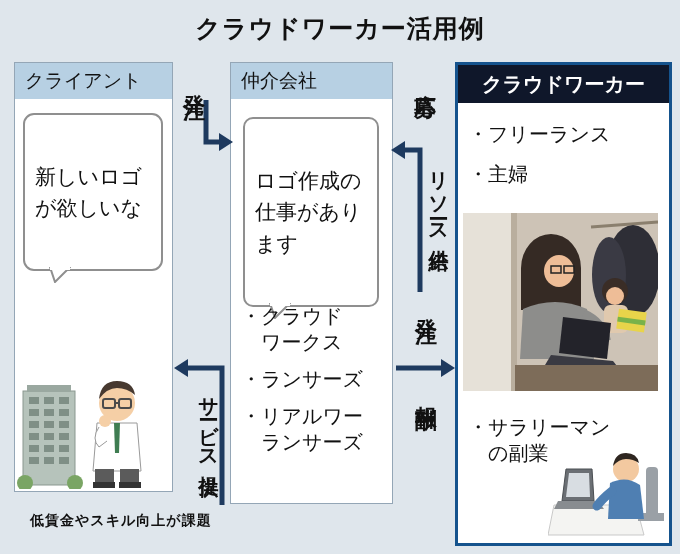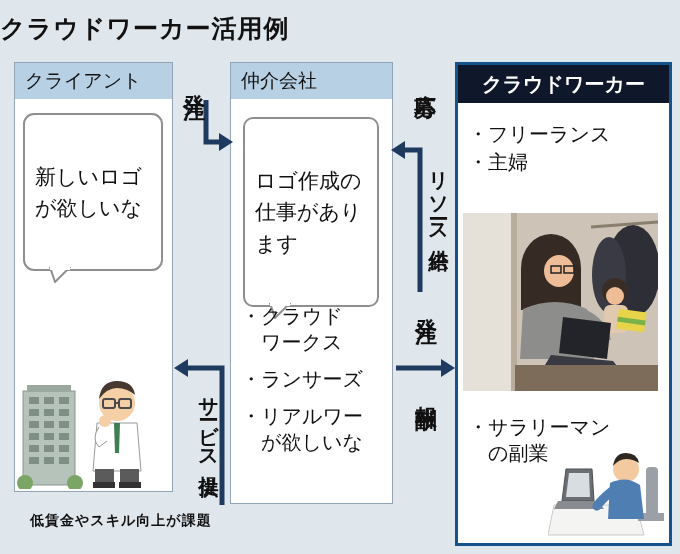--- a/index.html
+++ b/index.html
@@ -1,18 +1,18 @@
 <!DOCTYPE html>
 <html><head>
 <meta charset="utf-8">
 <style>
   html,body { margin:0; padding:0; }
   body { font-family:"Liberation Sans","DejaVu Sans",sans-serif; }
   .canvas { position:relative; width:680px; height:554px; background:#dfe6ec; overflow:hidden; color:#111; }
-  .title { position:absolute; left:0; right:0; top:12px; text-align:left; font-size:25px; font-weight:bold; letter-spacing:1px; }
+  .title { position:absolute; left:0; right:0; top:12px; text-align:center; font-size:25px; font-weight:bold; letter-spacing:1px; }
   .box { position:absolute; background:#fff; border:1px solid #94a6b6; }
   .box-client { left:14px; top:62px; width:157px; height:428px; }
   .box-broker { left:230px; top:62px; width:161px; height:440px; }
   .box-worker { left:455px; top:62px; width:211px; height:478px; border:3px solid #15538d; }
   .hdr { height:36px; display:flex; align-items:center; padding-left:10px; background:#b7d0e3; font-size:19px; }
   .hdr-dark { height:38px; display:flex; align-items:center; justify-content:center; background:#0f172a; color:#fff; font-weight:bold; font-size:20px; }
   .bubble { position:absolute; background:#fff; border:2px solid #8f8f8f; border-radius:10px; padding:14px 10px; font-size:21px; line-height:1.5; }
   .pre { white-space:pre-line; }
   .tail { position:absolute; bottom:-14px; left:24px; width:22px; height:16px; }
   .list { position:absolute; font-size:20px; line-height:1.3; }
@@ -97,28 +97,28 @@
       <svg class="tail" viewBox="0 0 22 16">
         <polygon points="1,0 21,0 6,15" fill="#fff" stroke="#8f8f8f" stroke-width="2"></polygon>
         <rect x="1" y="0" width="20" height="3" fill="#fff"></rect>
       </svg>
     </div>
     <div class="list" style="left:10px; top:240px; width:145px;">
       <div class="li">・クラウド
 ワークス</div>
       <div class="li">・ランサーズ</div>
       <div class="li">・リアルワー
-が欲しいな</div>
+ランサーズ</div>
     </div>
   </div>
 
   <div class="box box-worker">
     <div class="hdr-dark">クラウドワーカー</div>
     <div class="list" style="left:10px; top:56px; width:190px;">
-      <div class="li" style="margin-bottom:2px;">・フリーランス</div>
+      <div class="li" style="margin-bottom:14px;">・フリーランス</div>
       <div class="li">・主婦</div>
     </div>
 
     <svg class="illus" style="left:5px; top:148px;" width="195" height="178" viewBox="0 0 195 178">
       <rect width="195" height="178" fill="#cdc3b6"></rect>
       <rect x="0" y="0" width="52" height="178" fill="#e6e1d8"></rect>
       <rect x="48" y="0" width="6" height="178" fill="#b9ae9e"></rect>
       <line x1="128" y1="14" x2="195" y2="9" stroke="#8a7f6e" stroke-width="3"></line>
       <ellipse cx="170" cy="58" rx="27" ry="46" fill="#2e2e36"></ellipse>
       <ellipse cx="146" cy="62" rx="17" ry="38" fill="#3a3a44"></ellipse>

